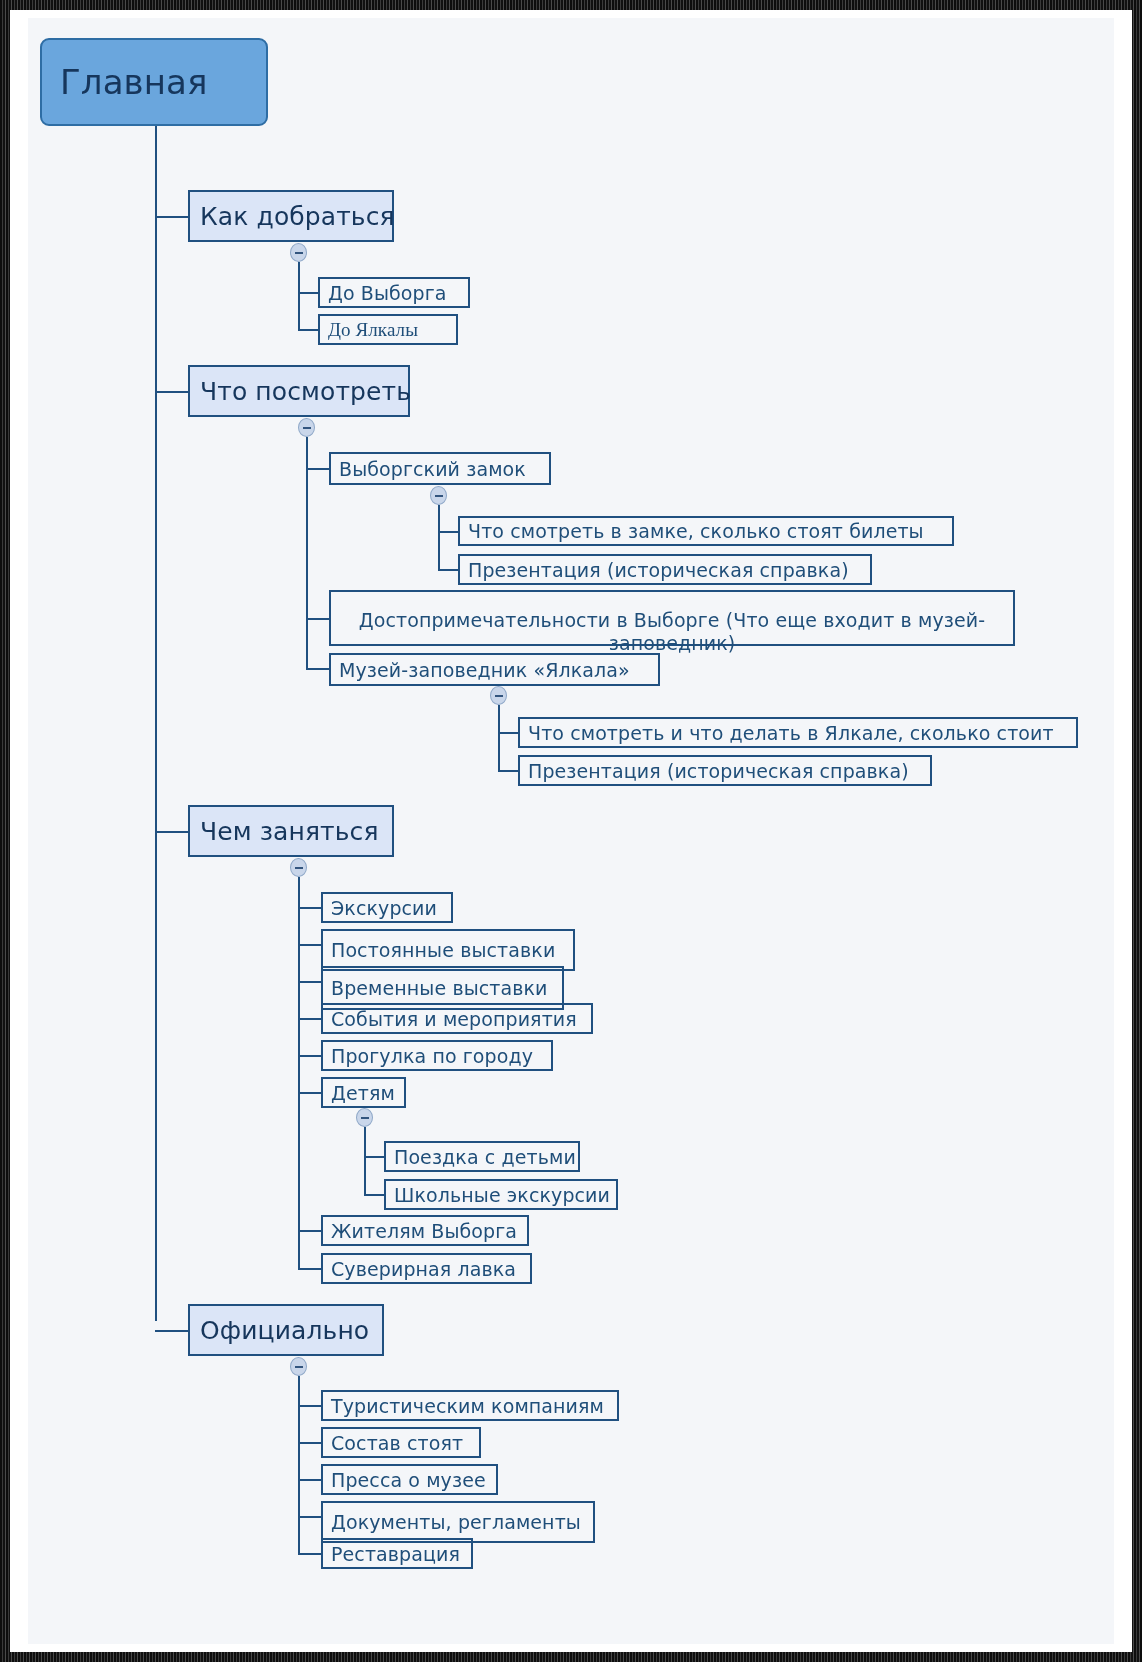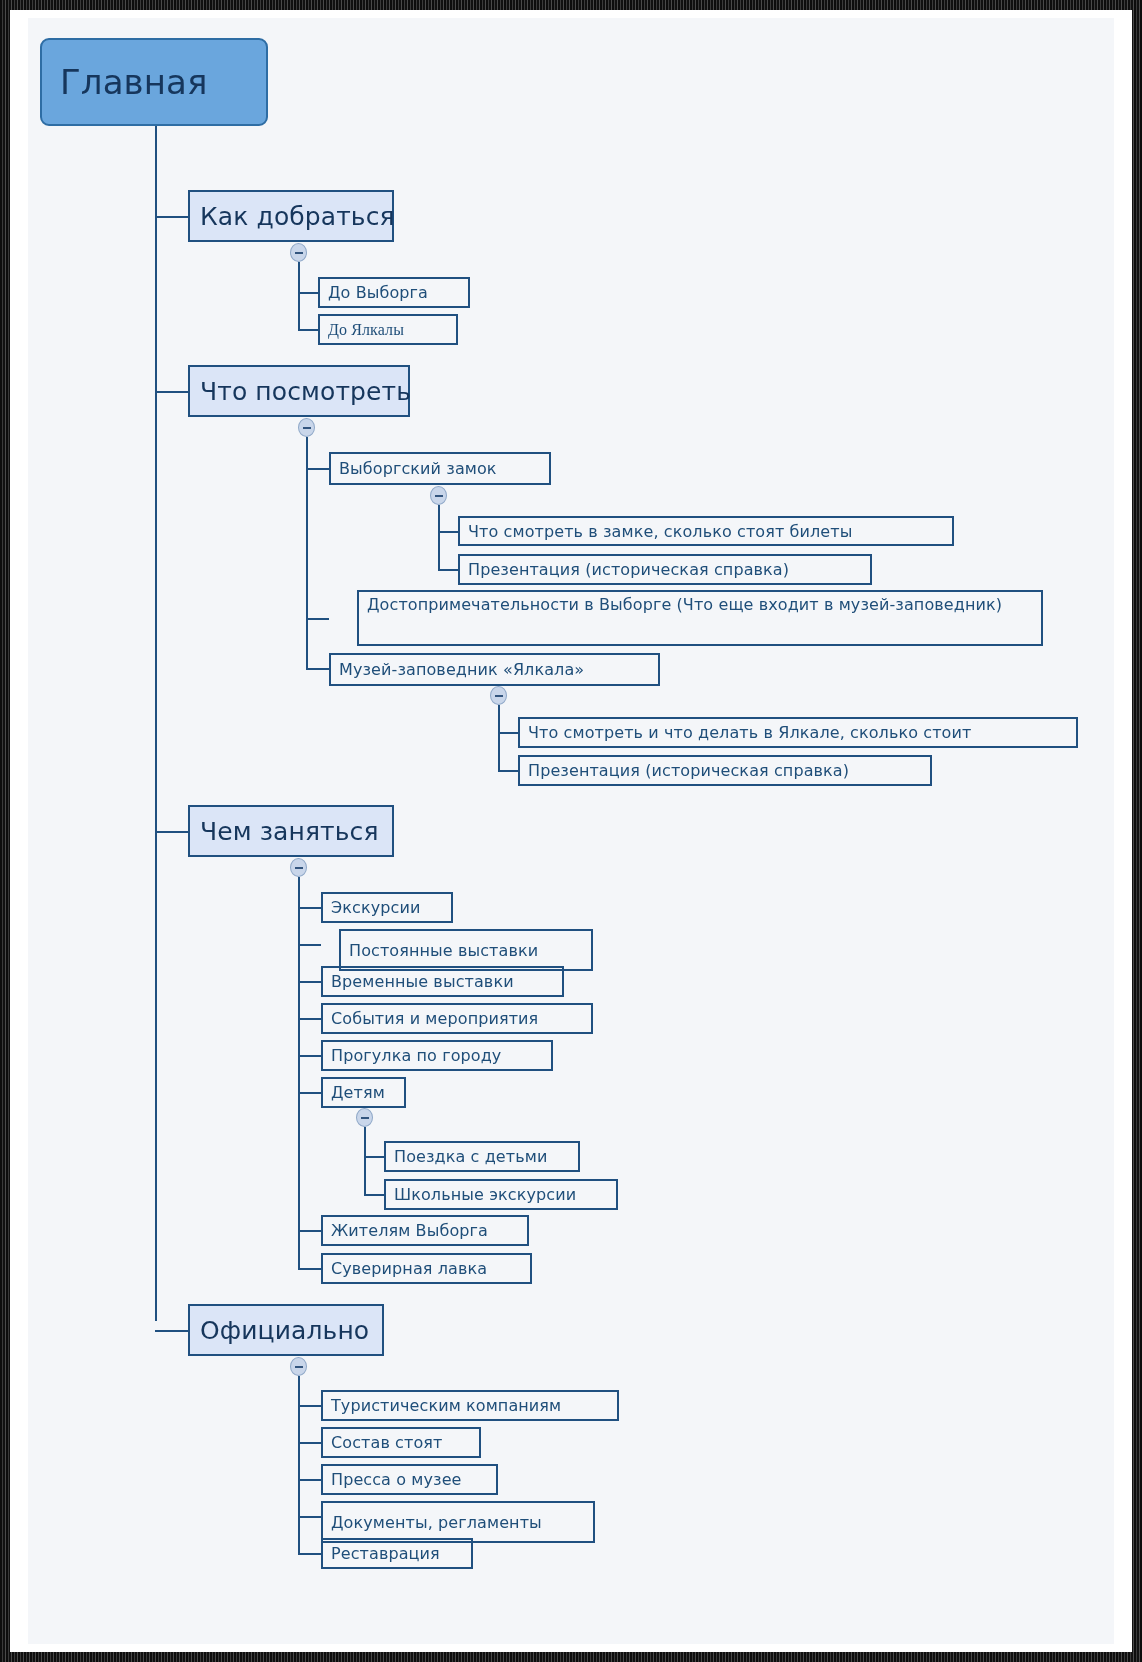--- a/index.html
+++ b/index.html
@@ -49,31 +49,30 @@
   }
   .lvl1{
     background:#dbe5f7;
     border:2px solid #205080;
     font-size:25px;
     padding:0 10px;
   }
   .lvl2, .lvl3{
     background:transparent;
     border:2px solid #205080;
-    font-size:16px;
+    font-size:19px;
     padding:0 8px;
     color:#1f4e79;
     text-align:center;
   }
   .wrap{
     white-space:normal;
     line-height:1.22;
     align-items:flex-start;
-    padding-top:3px;
-    margin-left:28px;
+    padding-top:17px;
   }
   
   .vline{position:absolute;width:2px;background:#205080;}
   .hline{position:absolute;height:2px;background:#205080;}
   
   .toggle{
     position:absolute;
     width:17px;height:19px;
     border-radius:50%;
     background:#c9d6ea;
@@ -149,24 +148,24 @@
     <div class="node lvl1" style="left:160px;top:787px;width:206px;height:52px;">Чем заняться</div>
     <div class="toggle" style="left:262px;top:840px;">
           <i></i>
         </div>
     <div class="vline" style="left:270px;top:859px;height:392px;"></div>
 
     <div class="hline" style="left:270px;top:889px;width:23px;"></div>
     <div class="node lvl2" style="left:293px;top:874px;width:132px;height:31px;">Экскурсии</div>
 
     <div class="hline" style="left:270px;top:926px;width:23px;"></div>
-    <div class="node lvl2" style="left:311px;top:911px;width:254px;height:42px;">Постоянные выставки</div>
+    <div class="node lvl2" style="left:293px;top:911px;width:254px;height:42px;">Постоянные выставки</div>
 
     <div class="hline" style="left:270px;top:963px;width:23px;"></div>
-    <div class="node lvl2" style="left:293px;top:948px;width:243px;height:31px;">Временные выставки</div>
+    <div class="node lvl2" style="left:293px;top:948px;width:243px;height:44px;">Временные выставки</div>
 
     <div class="hline" style="left:270px;top:1000px;width:23px;"></div>
     <div class="node lvl2" style="left:293px;top:985px;width:272px;height:31px;">События и мероприятия</div>
 
     <div class="hline" style="left:270px;top:1037px;width:23px;"></div>
     <div class="node lvl2" style="left:293px;top:1022px;width:232px;height:31px;">Прогулка по городу</div>
 
     <div class="hline" style="left:270px;top:1074px;width:23px;"></div>
     <div class="node lvl2" style="left:293px;top:1059px;width:85px;height:31px;">Детям</div>
     <div class="toggle" style="left:328px;top:1090px;">

